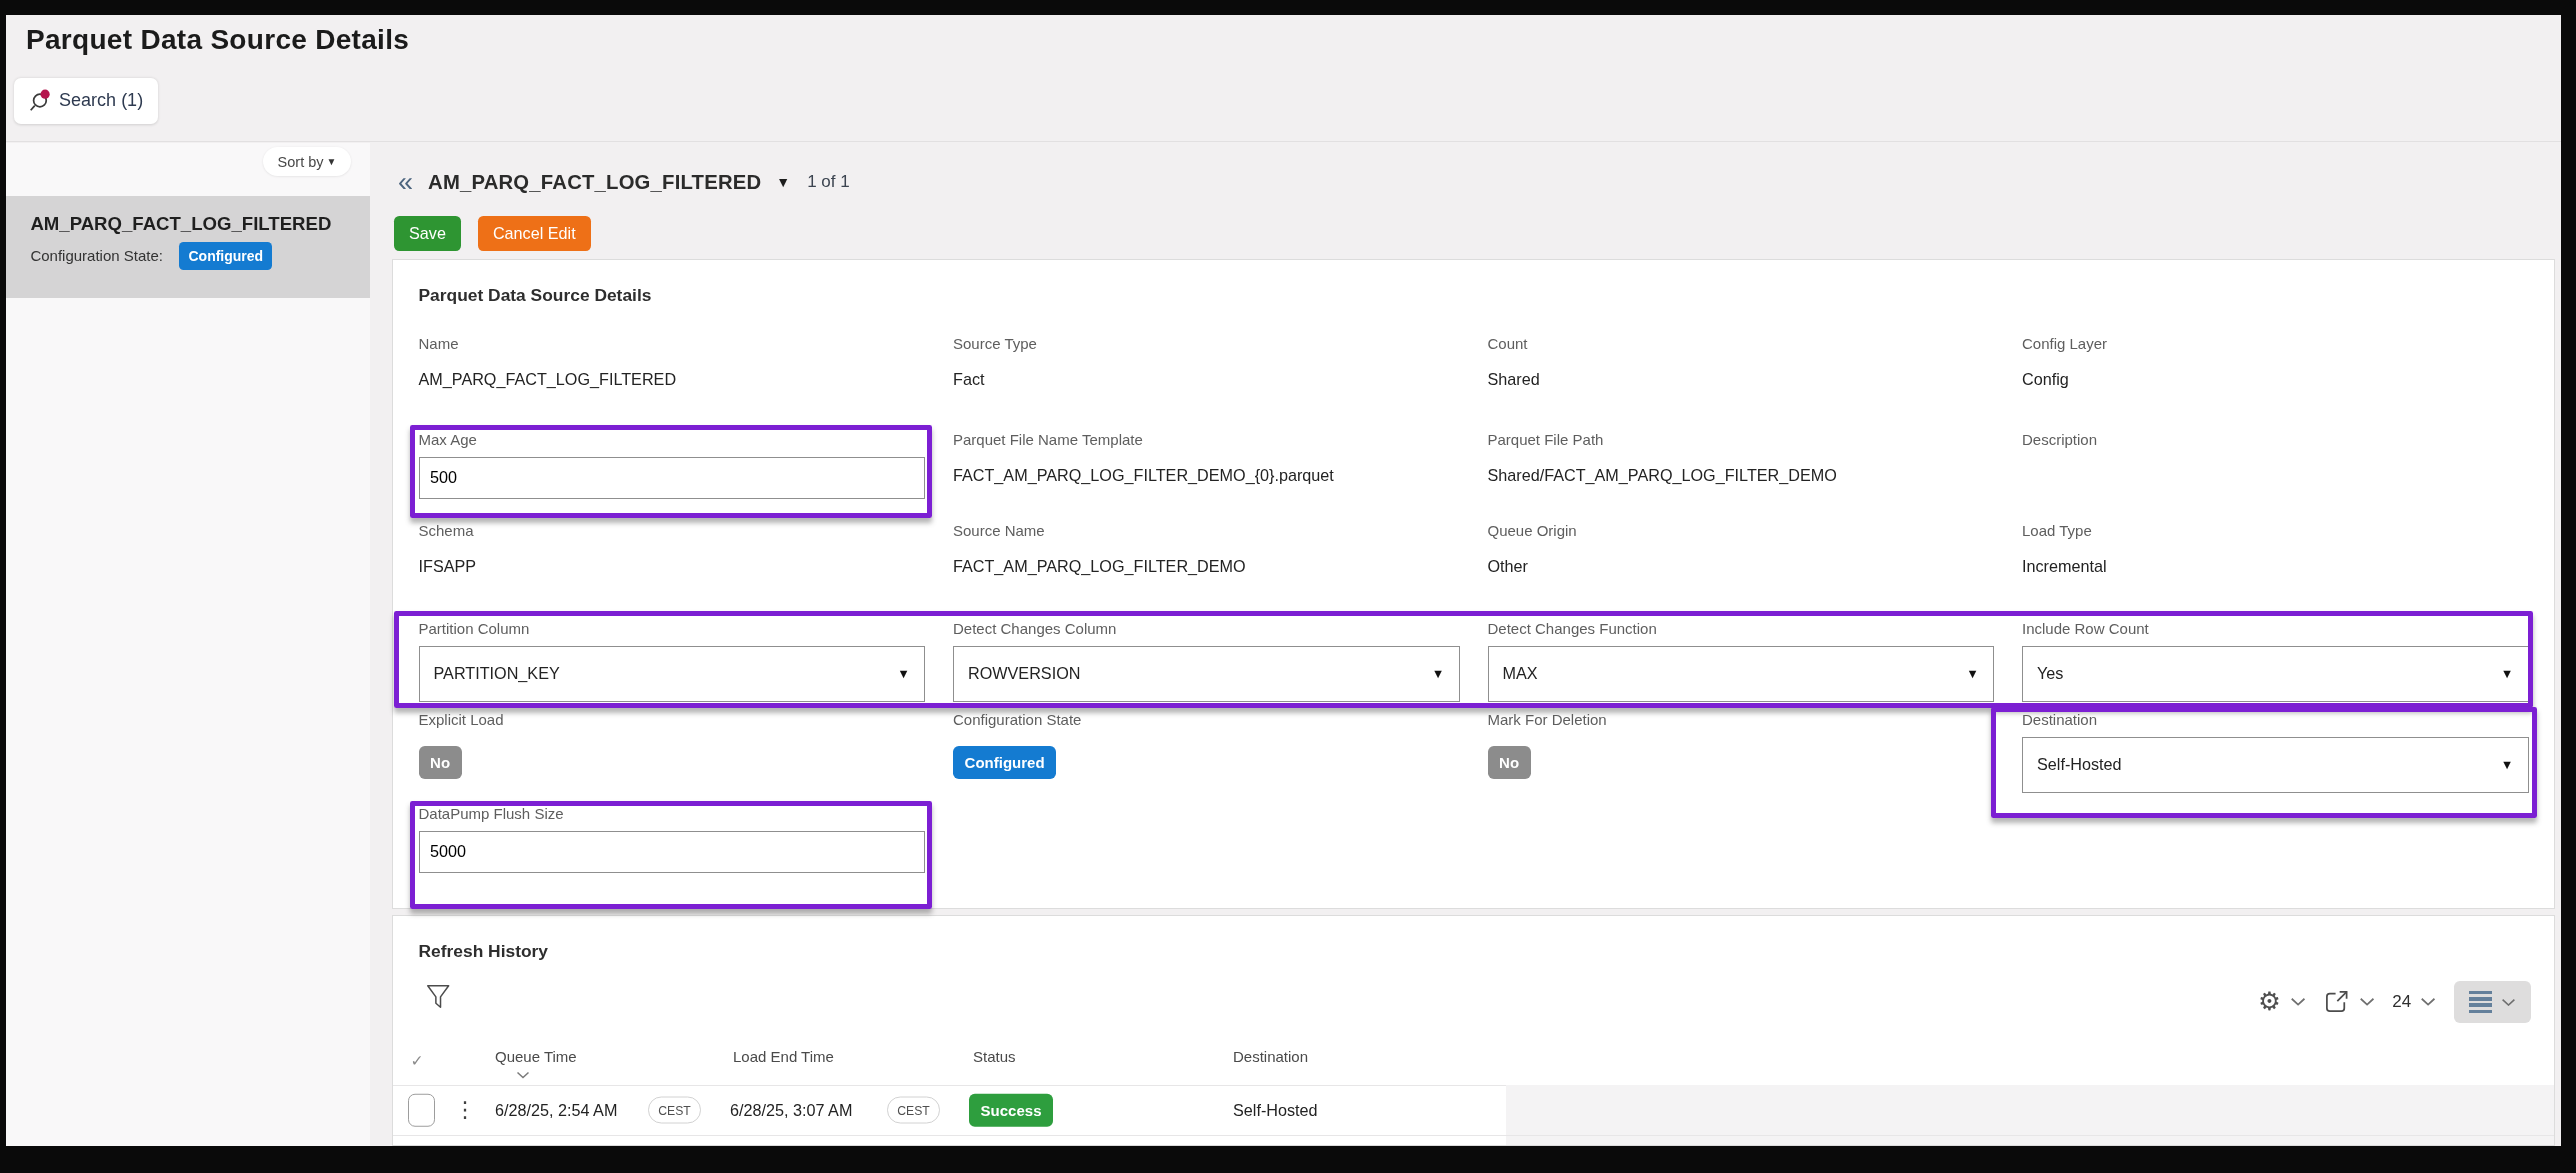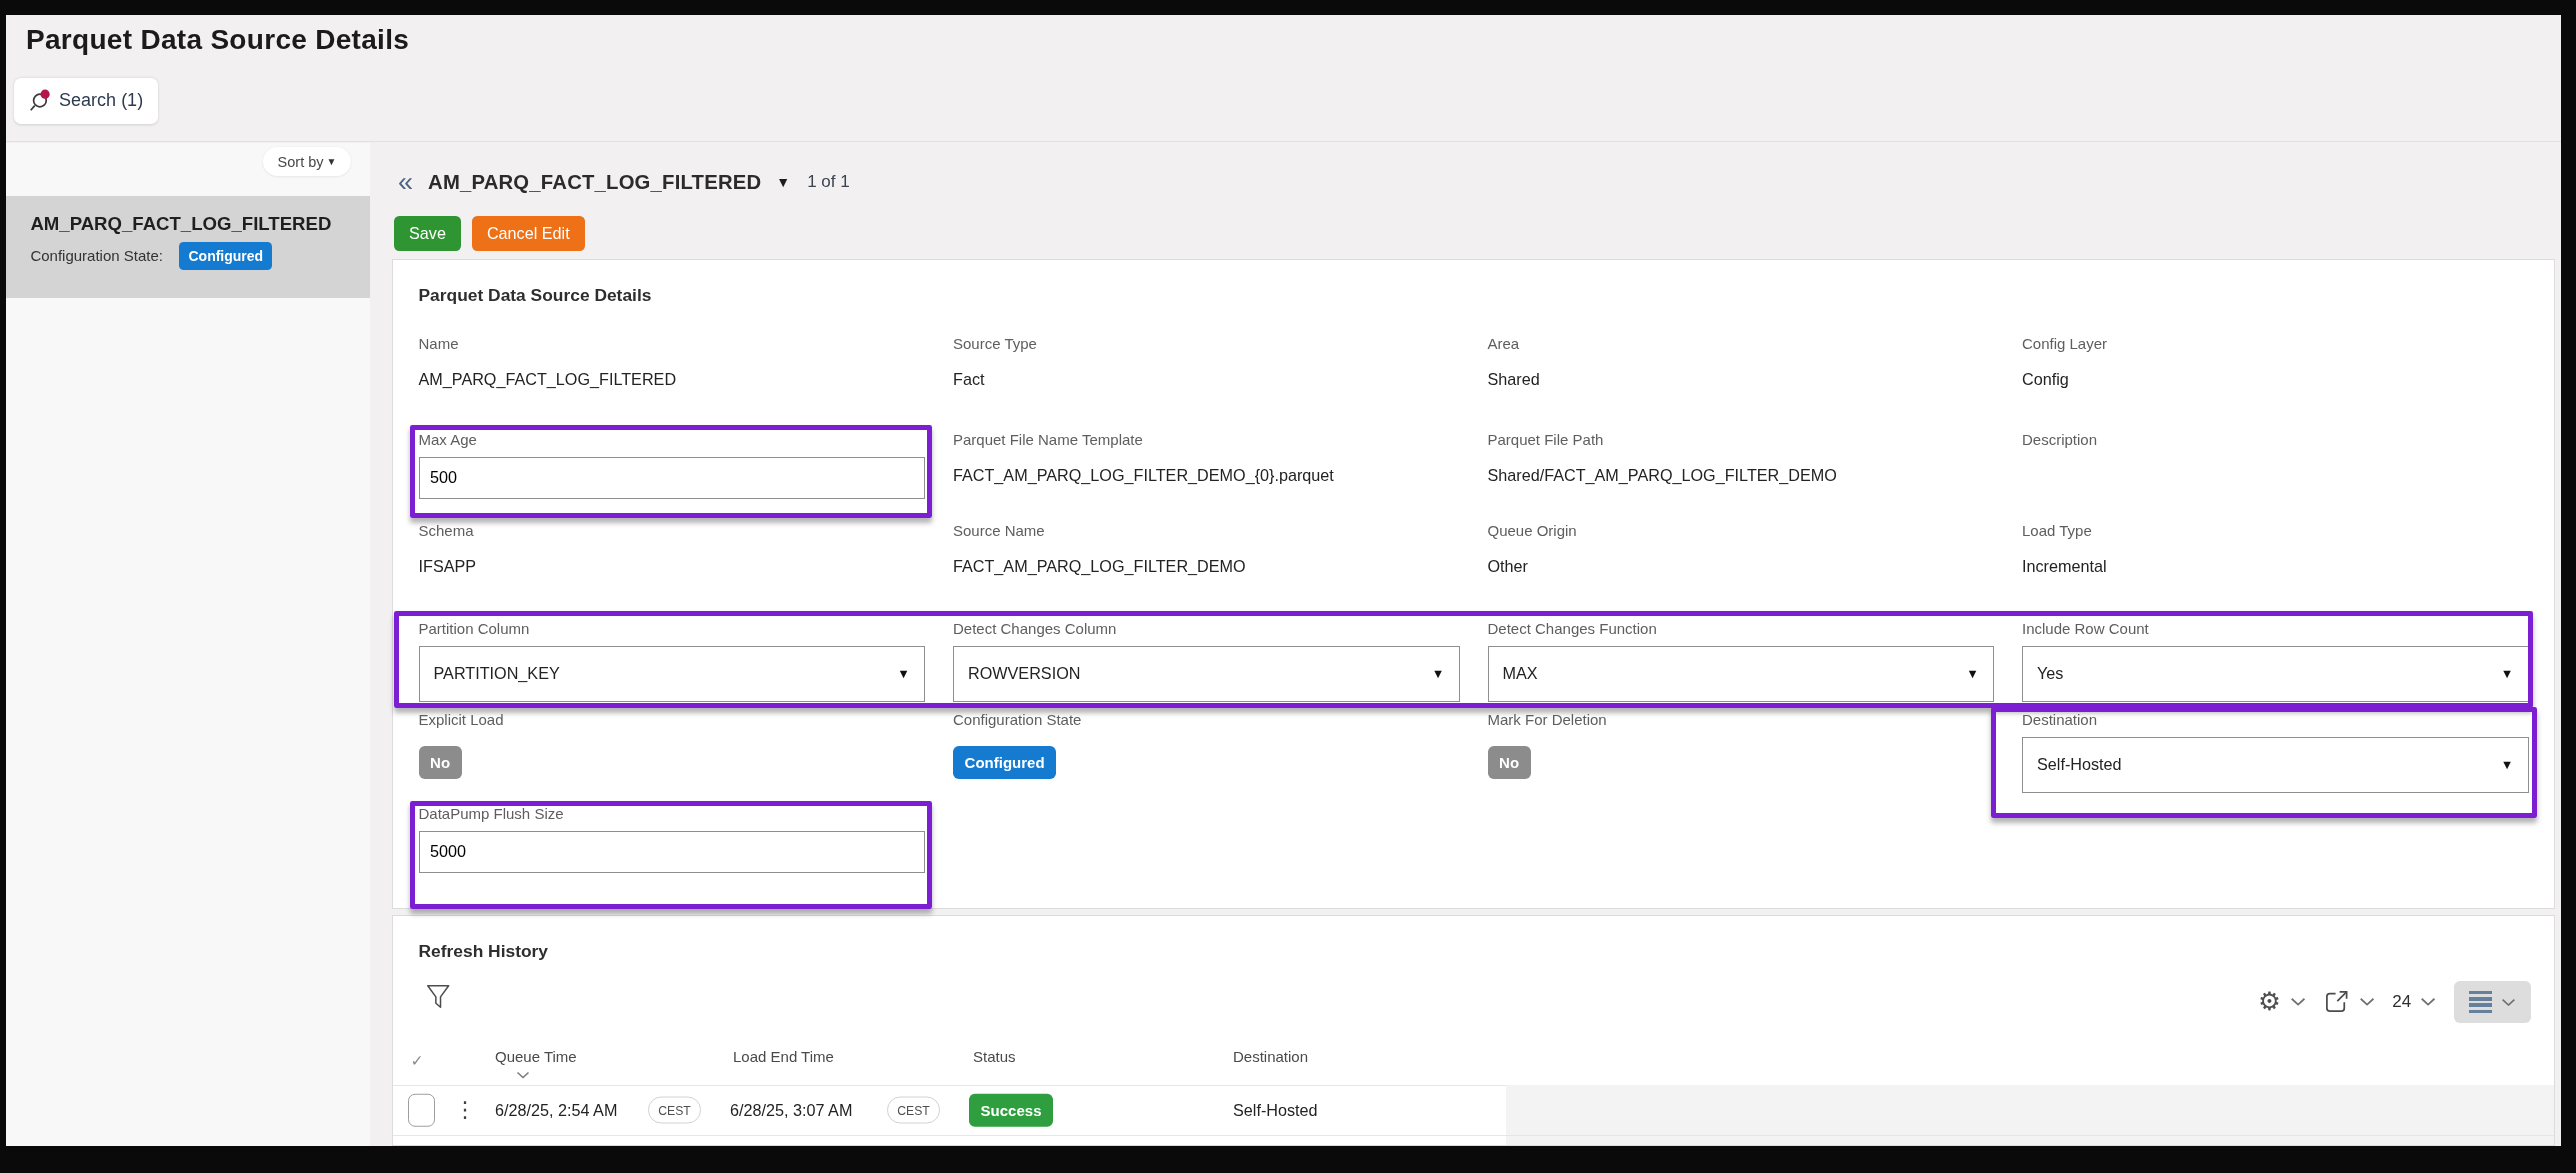--- a/index.html
+++ b/index.html
@@ -64,21 +64,21 @@
 
   
   .record-nav {
     position:absolute; left:392px; top:149px; height:37px;
     display:flex; align-items:center; gap:15px;
   }
   .collapse-ic { font-size:27px; color:#4d657f; line-height:1; cursor:pointer; }
   .record-title { font-size:20.3px; font-weight:bold; color:#2b2b2b; letter-spacing:0.2px; cursor:pointer; }
   .record-caret { font-size:14px; color:#1d1d1d; cursor:pointer; }
   .record-count { font-size:17px; color:#3c4450; margin-left:2px; }
-  .btn-row { position:absolute; left:388px; top:201px; display:flex; gap:11px; }
+  .btn-row { position:absolute; left:388px; top:201px; display:flex; gap:17px; }
   .btn {
     height:35px; padding:0 15px; border:none; border-radius:5.2px;
     color:#fff; font-size:16.2px; font-family:inherit; display:flex; align-items:center; cursor:pointer;
   }
   .btn.save   { background:#2e9532; }
   .btn.cancel { background:#ee7017; }
 
   
   .card {
     position:absolute; background:#ffffff; border:0.6px solid #dcdcdc;
@@ -216,21 +216,21 @@
     <div class="frow r1">
       <div>
         <div class="flabel">Name</div>
         <div class="fvalue">AM_PARQ_FACT_LOG_FILTERED</div>
       </div>
       <div>
         <div class="flabel">Source Type</div>
         <div class="fvalue">Fact</div>
       </div>
       <div>
-        <div class="flabel">Area</div>
+        <div class="flabel">Count</div>
         <div class="fvalue">Shared</div>
       </div>
       <div>
         <div class="flabel">Config Layer</div>
         <div class="fvalue">Config</div>
       </div>
     </div>
 
     <div class="frow r2">
       <div class="ctrl">

